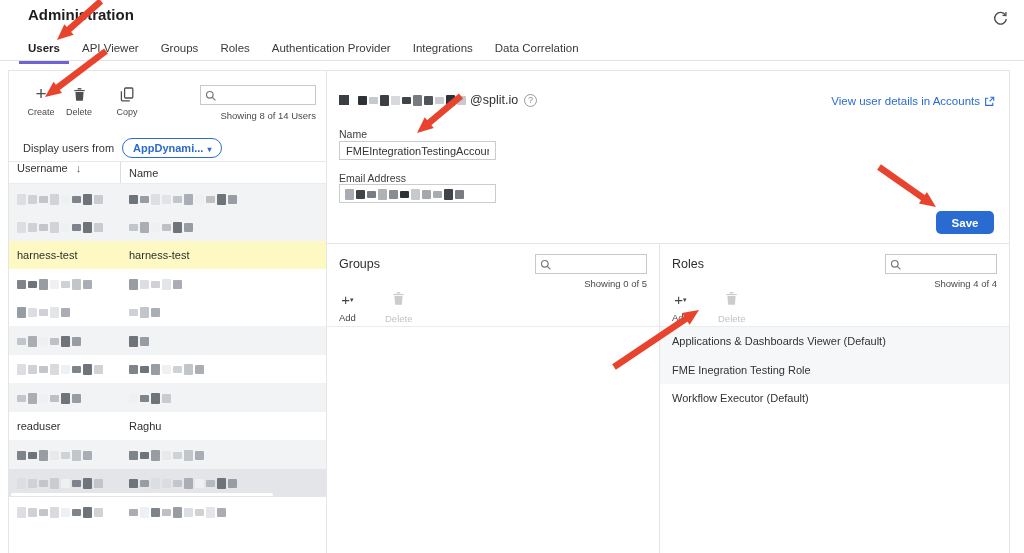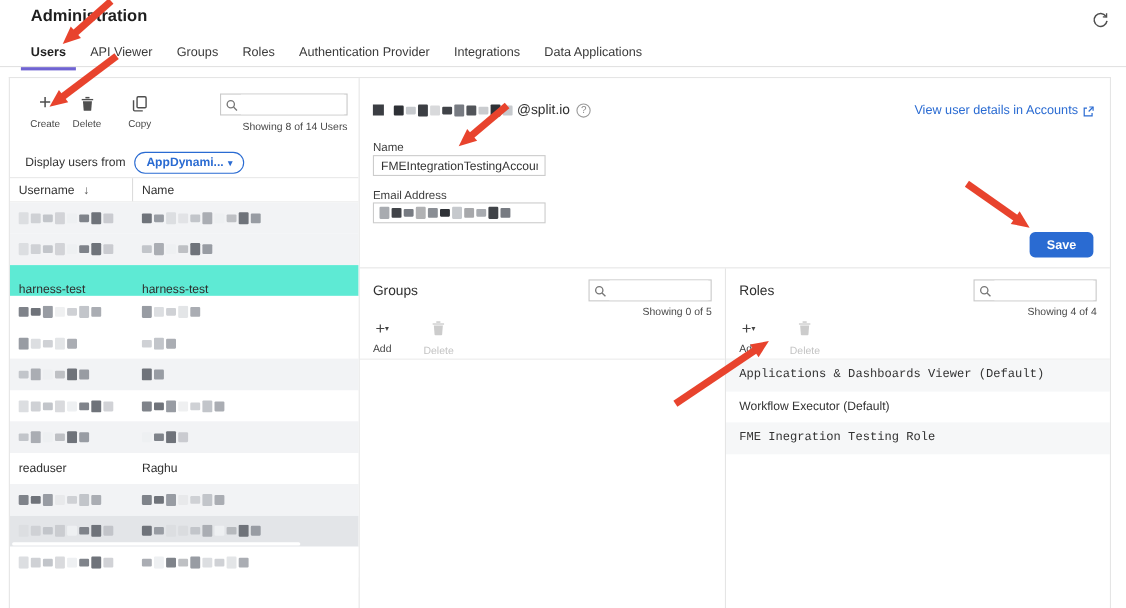--- a/index.html
+++ b/index.html
@@ -38,28 +38,28 @@
   .lp-filter { position:absolute; left:14px; top:62px; height:30px; display:flex; align-items:center; }
   .lp-filter-label { font-size:11px; color:#333; }
   .filter-btn { margin-left:8px; border:1.5px solid #2a6bd2; border-radius:14px; background:#fff;
     color:#2a6bd2; font-weight:700; font-size:11px; padding:3px 10px; cursor:pointer;
     font-family:"Liberation Sans",sans-serif; }
   .filter-btn .caret { font-size:8px; margin-left:4px; }
   .utable { position:absolute; left:0; right:0; top:90px; bottom:0; overflow:hidden; }
   .thead { display:flex; height:23px; border-top:1px solid #e8e8e8; border-bottom:1px solid #ececec;
     align-items:center; font-size:11px; color:#333; }
   .thead .hc1 { width:112px; padding-left:8px; border-right:1px solid #dcdcdc; height:100%;
-    display:flex; align-items:center; }
+    display:flex; }
   .thead .hc2 { flex:1; padding-left:8px; }
   .sort-arrow { font-size:11px; margin-left:8px; color:#555; }
   .trow { display:flex; height:28.46px; align-items:center; position:relative; font-size:11px; color:#2f2f2f; cursor:pointer; }
   .trow .tcell { overflow:hidden; white-space:nowrap; }
   .trow .c1 { width:112px; padding-left:8px; }
   .trow .c2 { flex:1; padding-left:8px; }
-  .trow.gray { background:#f2f3f5; } .trow.tint { background:#5eead4;align-items:flex-end; }
+  .trow.gray { background:#f2f3f5; } .trow.tint { background:#fef9c3; }
   .trow.white { background:#fff; } .trow.selected { background:#e3e5e8; }
   .rowscroll { position:absolute; left:2px; bottom:1px; width:262px; height:3px; background:#fff; border-radius:2px; }
 
   
   .px { display:inline-block; width:9px; margin-right:2px; vertical-align:middle; border-radius:1px; }
 
   
   .right-panel { flex:1; position:relative; }
   .detail { height:173px; border-bottom:1px solid #e5e5e5; position:relative; }
   .d-header { position:absolute; left:12px; top:22px; display:flex; align-items:center; font-size:12.5px; color:#2f2f2f; }
@@ -85,21 +85,21 @@
   .sp-search { position:absolute; right:12px; top:10px; width:112px; }
   .sp-showing { position:absolute; right:12px; top:34px; font-size:9.5px; color:#4a4a4a; }
   .sp-add { position:absolute; left:12px; top:47px; text-align:center; cursor:pointer; color:#444; }
   .sp-add .addplus { font-size:15px; line-height:14px; } .sp-add .addcaret { font-size:7px; vertical-align:3px; }
   .sp-btn-label { font-size:9.5px; margin-top:3px; }
   .sp-del { position:absolute; left:58px; top:47px; text-align:center; color:#c9c9c9; }
   .sp-del .sp-btn-label { color:#c3c3c3; }
   .sp-divider { position:absolute; left:0; right:0; top:82px; height:1px; background:#ececec; }
   .roles-list { position:absolute; left:0; right:0; top:83px; }
   .role-row { height:28.5px; display:flex; align-items:center; padding-left:12px; font-size:11px; color:#333; cursor:pointer; }
-  .role-row.alt { background:#f6f7f8;font-family:Liberation Mono, monospace; }
+  .role-row.alt { background:#f6f7f8; }
 
   
   .arrows-overlay { position:absolute; left:0; top:0; width:1024px; height:553px;
     pointer-events:none; z-index:50; }
 </style>
 </head>
 <body>
 
 <div class="page-title">Administration</div>
 <button class="refresh-btn">
@@ -110,21 +110,21 @@
     </svg>
   </span>
 </button>
 <div class="tabs">
     <div class="tab active">Users</div>
     <div class="tab">API Viewer</div>
     <div class="tab">Groups</div>
     <div class="tab">Roles</div>
     <div class="tab">Authentication Provider</div>
     <div class="tab">Integrations</div>
-    <div class="tab">Data Applications</div>
+    <div class="tab">Data Correlation</div>
   </div>
 <div class="tabs-line"></div>
 
 <div class="card">
 
   <div class="left-panel">
     <div class="tool tool-create">
       <div class="t-icon plus-glyph">+</div>
       <div class="t-label">Create</div>
     </div>
@@ -296,22 +296,22 @@
           <svg width="13" height="15" viewBox="0 0 14 15" fill="#cccccc">
             <rect x="5" y="0.6" width="4" height="1.5"></rect>
             <rect x="1.4" y="2.6" width="11.2" height="1.3"></rect>
             <path d="M2.6 4.8 L3.3 13.6 Q3.4 14.2 4 14.2 H10 Q10.6 14.2 10.7 13.6 L11.4 4.8 Z"></path>
           </svg>
           <div class="sp-btn-label">Delete</div>
         </div>
         <div class="sp-divider"></div>
         <div class="roles-list">
             <div class="role-row alt">Applications &amp; Dashboards Viewer (Default)</div>
+            <div class="role-row alt">FME Inegration Testing Role</div>
             <div class="role-row">Workflow Executor (Default)</div>
-            <div class="role-row alt">FME Inegration Testing Role</div>
           </div>
       </div>
     </div>
   </div>
 </div>
 
 <svg class="arrows-overlay" width="1024" height="553" viewBox="0 0 1024 553">
     <line x1="101" y1="1" x2="67.47685714919396" y2="30.713694799578075" stroke="#e8432d" stroke-width="6.5"></line>
     <polygon points="57,40 64.33039842743928,24.148651196349388 73.61670362786121,34.62550834554335" fill="#e8432d"></polygon>
     <line x1="106" y1="51" x2="56.17797217060586" y2="88.57070951069066" stroke="#e8432d" stroke-width="6.5"></line>

